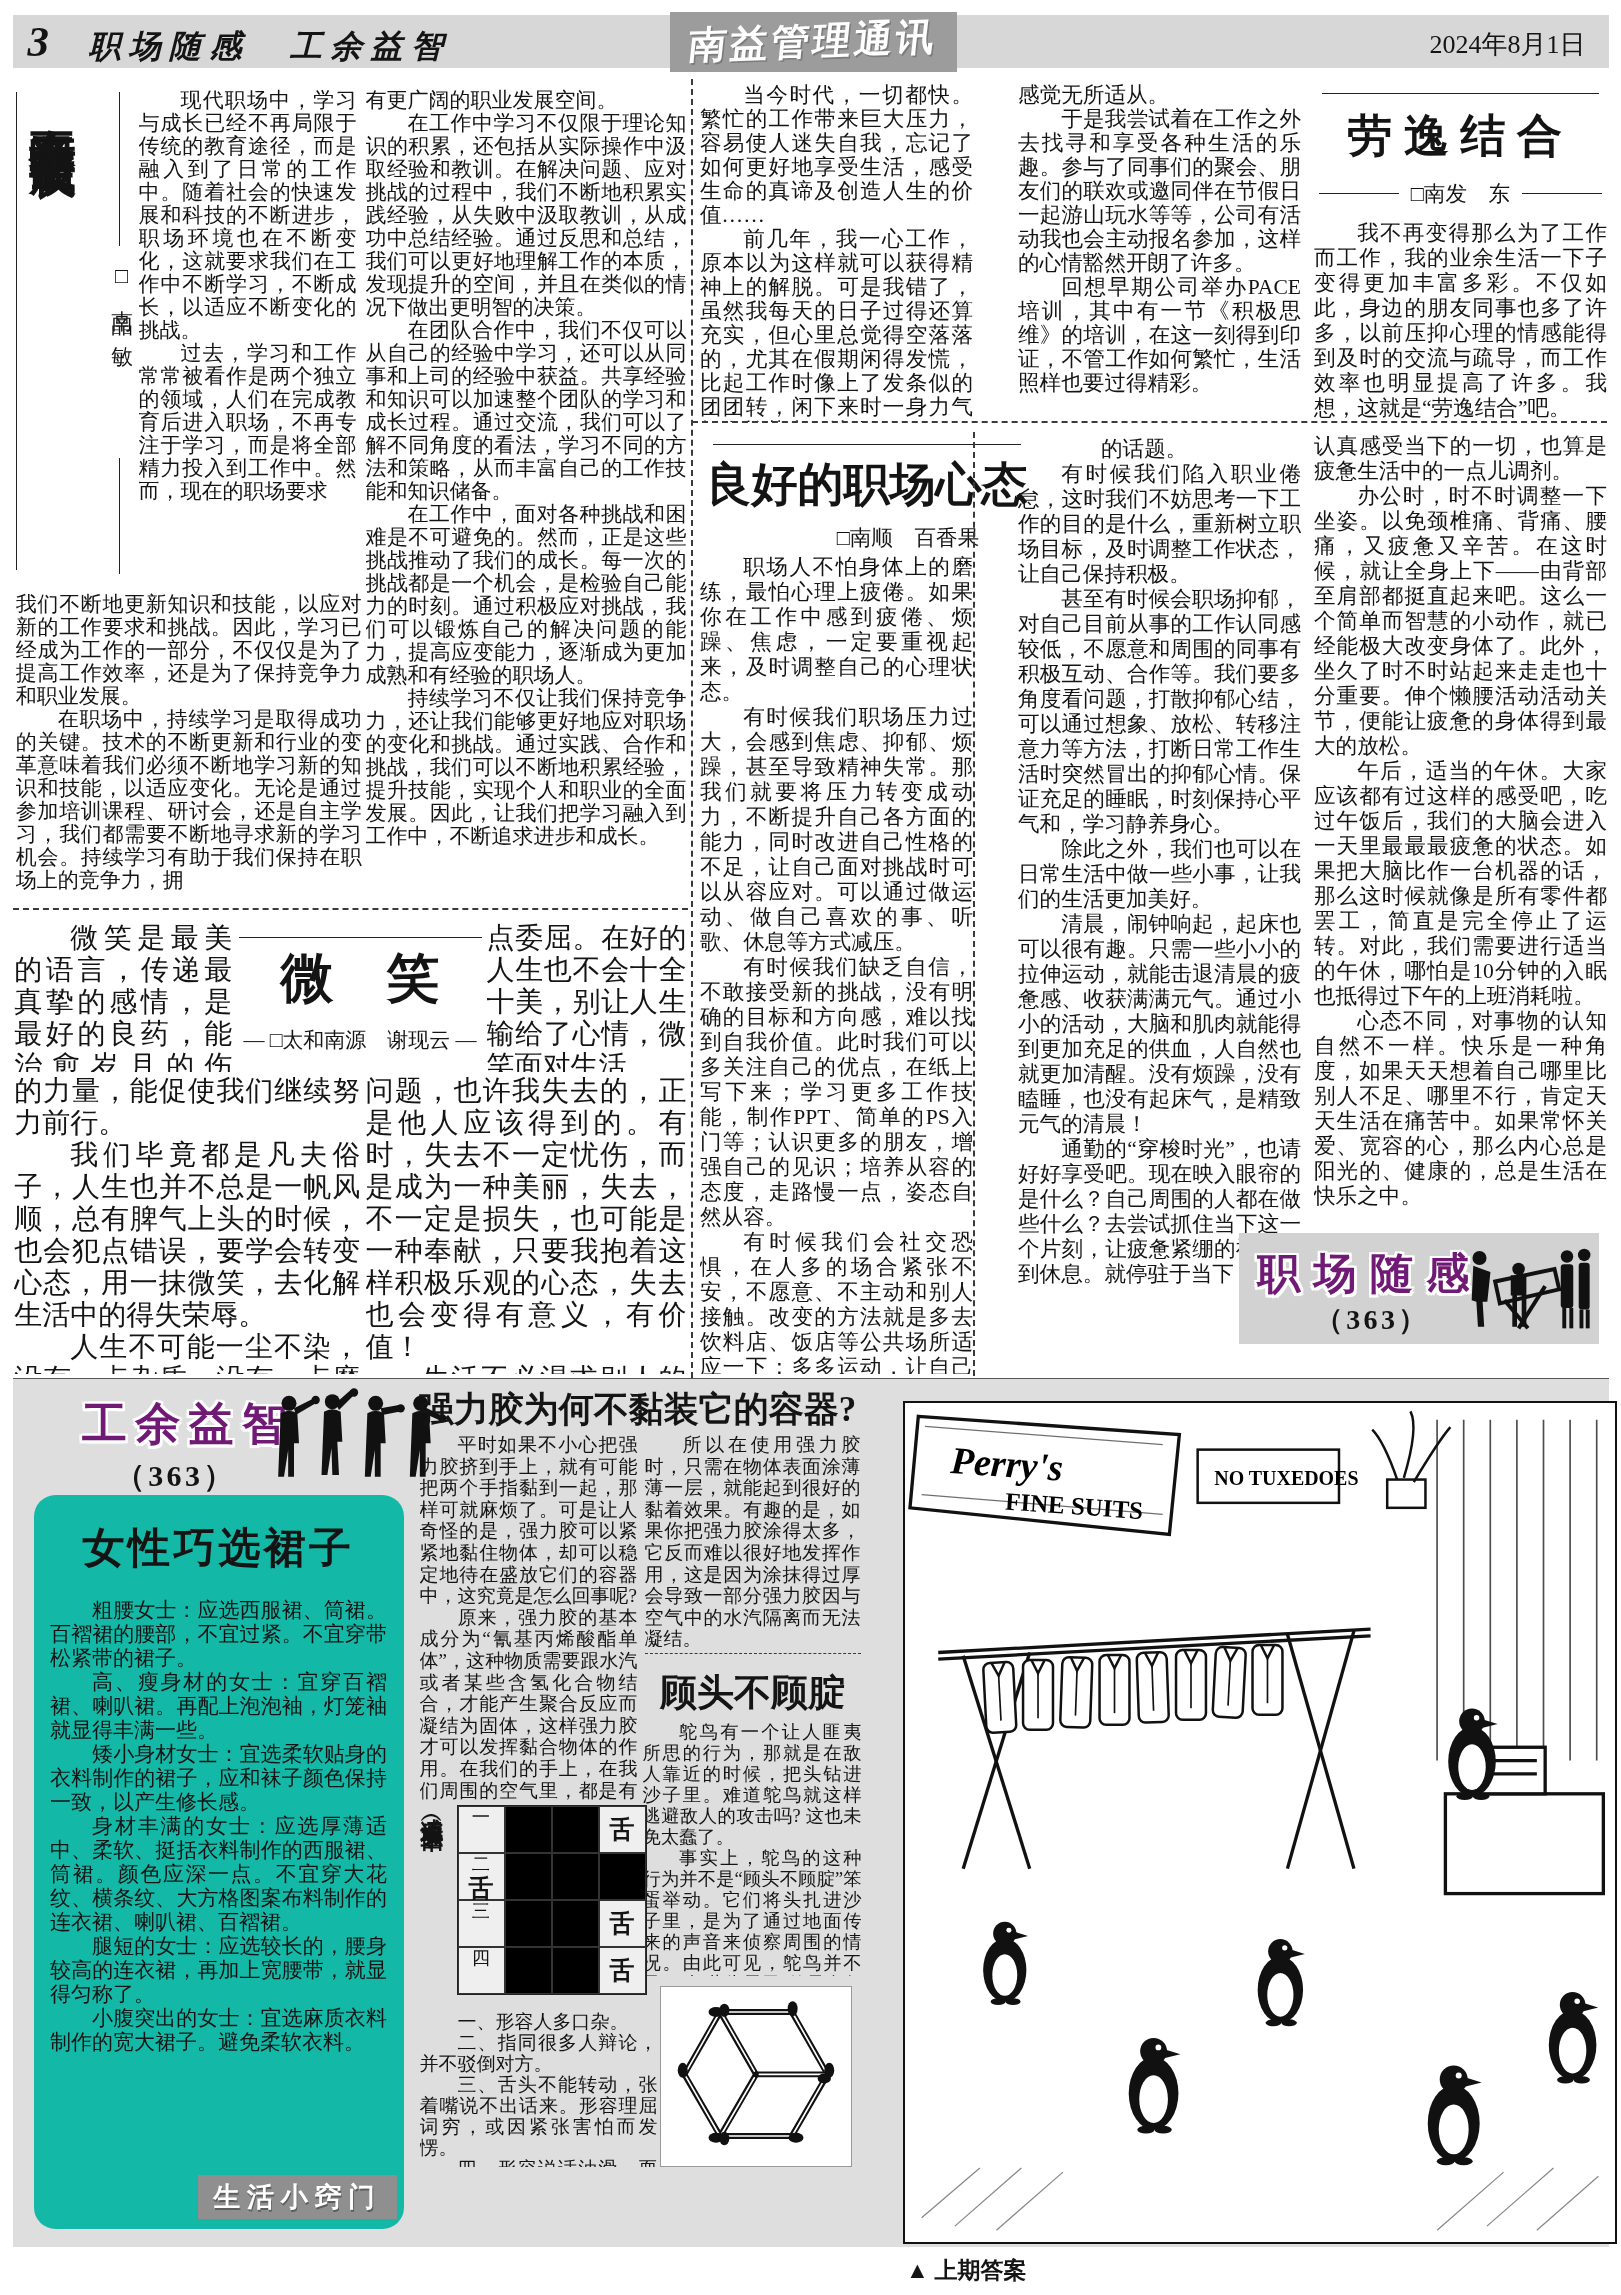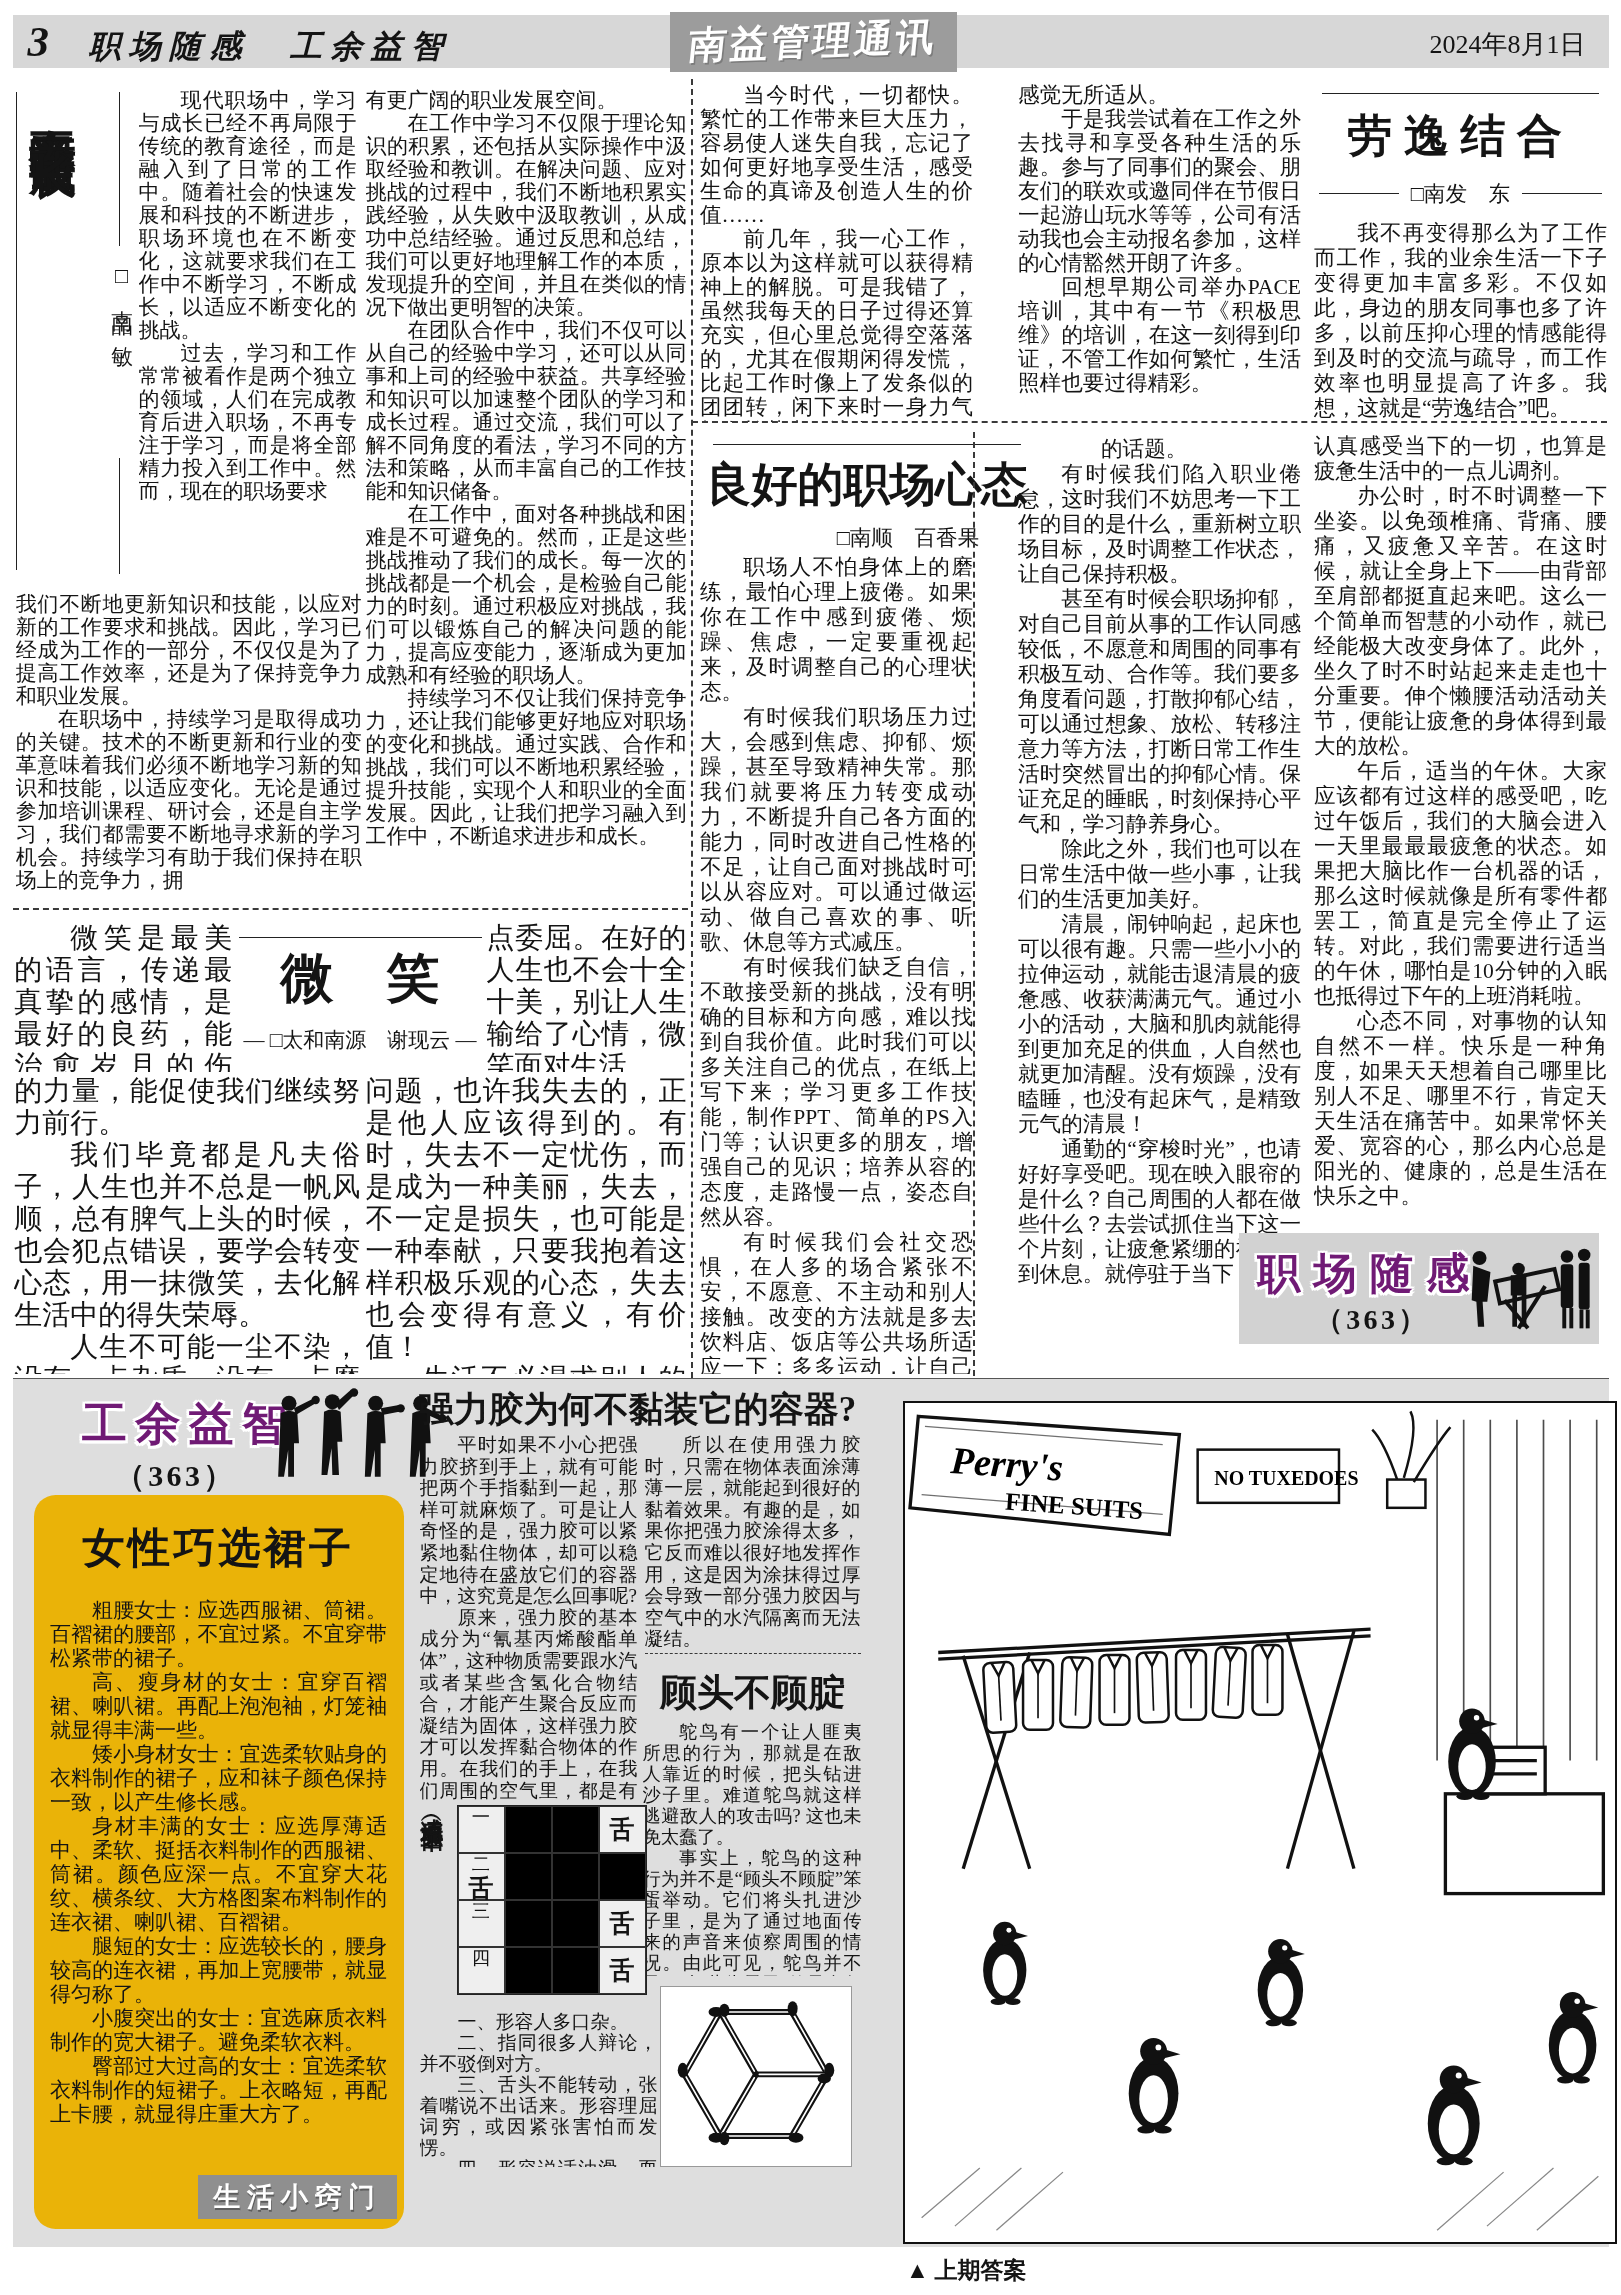--- a/index.html
+++ b/index.html
@@ -39,21 +39,21 @@
   .authorline .rule{flex:1;border-top:1.7px solid #222;}
   .authorline .nm{padding:0 11.6px;}
   
   .badge{background:#d2d2d2;}
   .outline-txt{font-weight:bold;color:#701a75;
     text-shadow:-2.5px -2.5px 0 #fff,2.5px -2.5px 0 #fff,-2.5px 2.5px 0 #fff,2.5px 2.5px 0 #fff,
                  0 -2.5px 0 #fff,0 2.5px 0 #fff,-2.5px 0 0 #fff,2.5px 0 0 #fff;}
   
   .bottom-panel{left:12.5px;top:1378px;width:1596px;height:868px;background:#dedede;
                 border-top:1.7px solid #555;}
-  .card{background:#eab308;border-radius:21.6px;}
+  .card{background:#14b8a6;border-radius:21.6px;}
   .tip-label{background:#8f8f8f;color:#fff;font-weight:bold;font-size:27px;
              letter-spacing:6.7px;padding:4.2px 15px;text-shadow:0.8px 1.7px 0 #5d5d5d;}
   
   .cw-grid{display:grid;grid-template-columns:repeat(4,47px);grid-template-rows:repeat(4,47px);
            border:1.7px solid #222;background:#fff;}
   .cw-cell{border:0.8px solid #333;display:flex;flex-direction:column;align-items:center;
            justify-content:flex-start;background:#efefef;}
   .cw-cell.black{background:#000;}
   .cw-num{font-size:18.3px;line-height:21.6px;}
   .cw-char{font-size:25px;font-weight:bold;line-height:25px;}
@@ -260,21 +260,20 @@
 
     <div class="abs card" style="left:21px;top:116px;width:370px;height:734px;">
       <div class="big-title" style="font-size:42px;margin-top:25px;letter-spacing:3.3px;">女性巧选裙子</div>
       <div class="tcol" style="margin:21.6px 16.6px 0 16.6px;height:582px;font-size:21px;line-height:24px;">
           <p>粗腰女士：应选西服裙、筒裙。百褶裙的腰部，不宜过紧。不宜穿带松紧带的裙子。</p>
           <p>高、瘦身材的女士：宜穿百褶裙、喇叭裙。再配上泡泡袖，灯笼袖就显得丰满一些。</p>
           <p>矮小身材女士：宜选柔软贴身的衣料制作的裙子，应和袜子颜色保持一致，以产生修长感。</p>
           <p>身材丰满的女士：应选厚薄适中、柔软、挺括衣料制作的西服裙、筒裙。颜色应深一点。不宜穿大花纹、横条纹、大方格图案布料制作的连衣裙、喇叭裙、百褶裙。</p>
           <p>腿短的女士：应选较长的，腰身较高的连衣裙，再加上宽腰带，就显得匀称了。</p>
           <p>小腹突出的女士：宜选麻质衣料制作的宽大裙子。避免柔软衣料。</p>
-          <p>臀部过大过高的女士：宜选柔软衣料制作的短裙子。上衣略短，再配上卡腰，就显得庄重大方了。</p>
         </div>
       <div class="abs tip-label" style="right:6.7px;bottom:10px;margin-top:47px;">生活小窍门</div>
     </div>
 
     <div class="abs big-title" style="left:397px;top:6.7px;width:456px;font-size:35px;">强力胶为何不黏装它的容器?</div>
     <div class="abs tcol bt" style="left:407px;top:55px;width:218px;height:367px;">
         <p>平时如果不小心把强力胶挤到手上，就有可能把两个手指黏到一起，那样可就麻烦了。可是让人奇怪的是，强力胶可以紧紧地黏住物体，却可以稳定地待在盛放它们的容器中，这究竟是怎么回事呢?</p>
         <p>原来，强力胶的基本成分为“氰基丙烯酸酯单体”，这种物质需要跟水汽或者某些含氢化合物结合，才能产生聚合反应而凝结为固体，这样强力胶才可以发挥黏合物体的作用。在我们的手上，在我们周围的空气里，都是有水汽的，</p>
       </div>
     <div class="abs tcol bt" style="left:632px;top:55px;width:216px;height:213px;">

